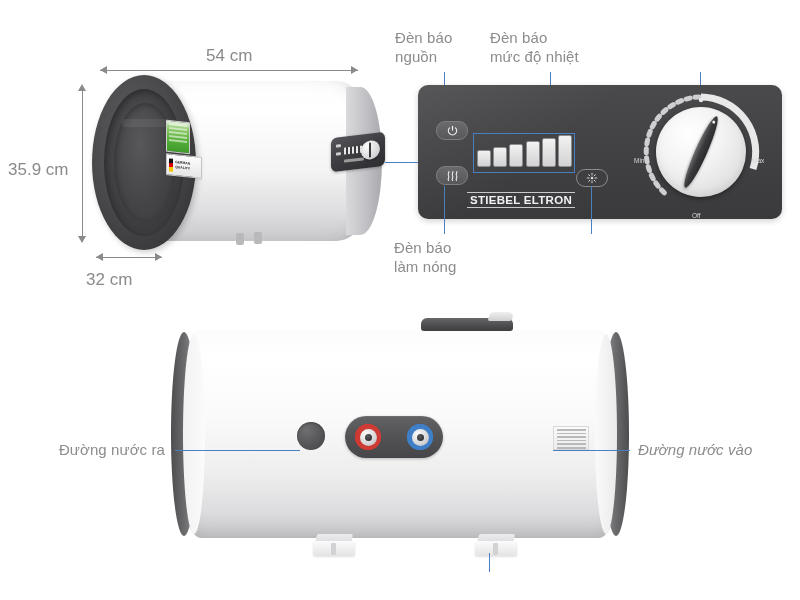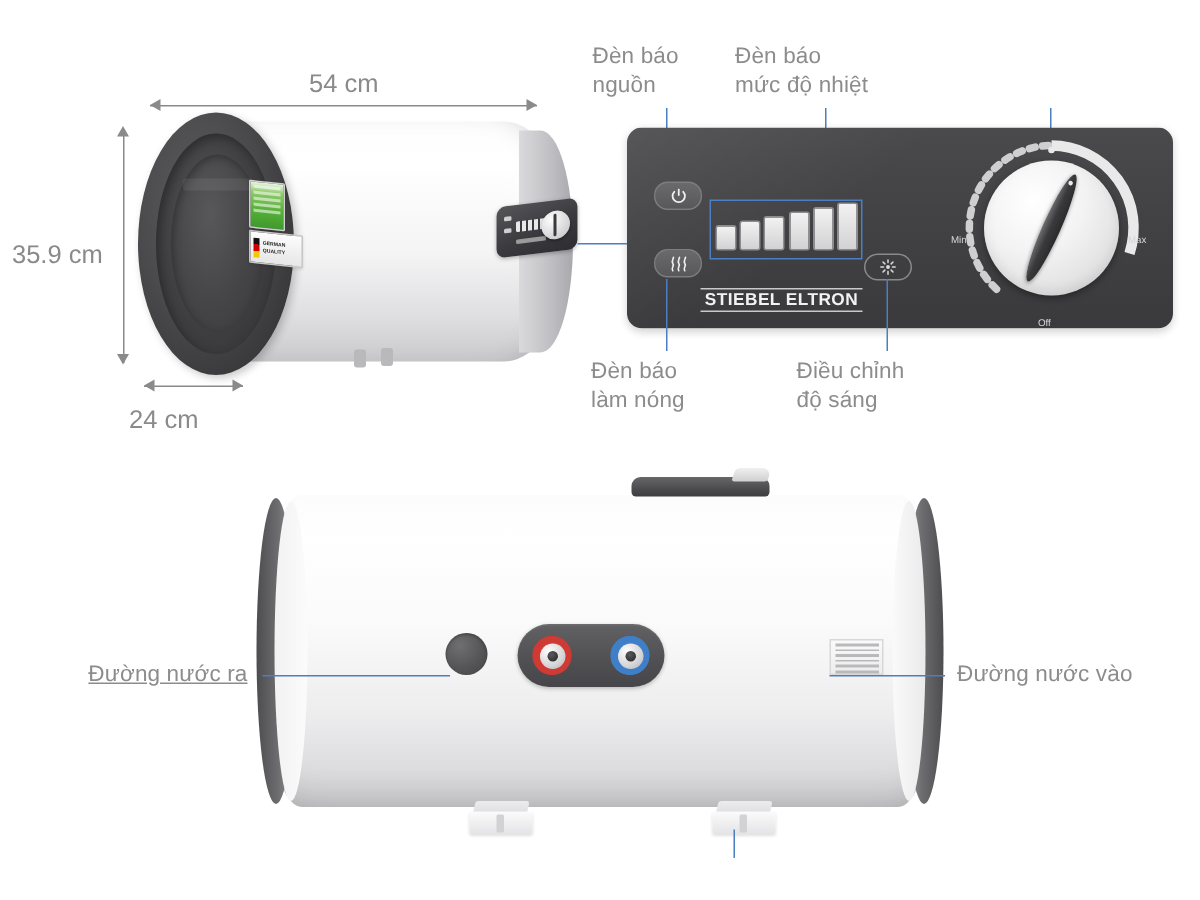--- a/index.html
+++ b/index.html
@@ -14,21 +14,21 @@
 
   
   .callout{
     position:absolute;
     color:#8c8c8c;
     font-size:15px;
     line-height:19px;
     white-space:pre-line;
     letter-spacing:.1px;
   }
-  .callout.left{text-align:right;text-decoration:underline;}
+  .callout.left{text-align:right;}
   .callout.right{text-align:left;}
 
   
   .lead-v{position:absolute;width:1px;background:#4a7fc1;}
   .lead-h{position:absolute;height:1px;background:#4a7fc1;}
 
   
   .dim{
     position:absolute;
     color:#8a8a8a;
@@ -278,21 +278,21 @@
   <div class="dim" style="left:206px;top:46px;">54 cm</div>
 
   <div class="arrow-v" style="left:82px;top:90px;height:152px;"></div>
   <div class="av-head" style="left:78px;top:84px;border-bottom:7px solid #8a8a8a;"></div>
   <div class="av-head" style="left:78px;top:236px;border-top:7px solid #8a8a8a;"></div>
   <div class="dim" style="left:8px;top:160px;">35.9 cm</div>
 
   <div class="arrow-h" style="left:96px;top:257px;width:66px;"></div>
   <div class="ah-head" style="left:96px;top:253px;border-right:7px solid #8a8a8a;"></div>
   <div class="ah-head" style="left:155px;top:253px;border-left:7px solid #8a8a8a;"></div>
-  <div class="dim" style="left:86px;top:270px;">24 cm</div>
+  <div class="dim" style="left:86px;top:270px;">32 cm</div>
 
   <div id="tank1">
     <div class="body"></div>
     <div class="capfar"></div>
     <div class="capnear"></div>
     <div class="capnear2"></div>
     <div class="capnear3"></div>
     <div class="capnear-logo"></div>
 
     <div class="enlabel">
@@ -384,22 +384,20 @@
     </div>
   </div>
 
   <div class="lead-h" style="left:385px;top:162px;width:33px;"></div>
 
   <div class="lead-v" style="left:444px;top:186px;height:48px;"></div>
   <div class="callout" style="left:394px;top:238px;width:100px;">Đèn báo
 làm nóng</div>
 
   <div class="lead-v" style="left:591px;top:186px;height:48px;"></div>
-  <div class="callout" style="left:531px;top:238px;width:120px;">Điều chỉnh
-độ sáng</div>
 
   <div id="tank2">
     <div class="shell"></div>
     <div class="rim-l"></div>
     <div class="rim-l2"></div>
     <div class="rim-r"></div>
     <div class="rim-r2"></div>
 
     <div class="handle"></div>
     <div class="handle-tab"></div>
@@ -437,17 +435,17 @@
       <div class="top"></div>
       <div class="face"></div>
       <div class="slot"></div>
     </div>
   </div>
 
   <div class="callout left" style="left:25px;top:440px;width:140px;">Đường nước ra</div>
   <div class="lead-h" style="left:175px;top:450px;width:125px;"></div>
 
   <div class="lead-h" style="left:553px;top:450px;width:77px;"></div>
-  <div class="callout right" style="left:638px;top:440px;width:150px;">Đường nước vào</div>
+  <div class="callout right" style="left:638px;top:440px;width:150px;font-style:italic;">Đường nước vào</div>
 
   <div class="lead-v" style="left:489px;top:553px;height:19px;"></div>
 
 </div>
 
 </body></html>

